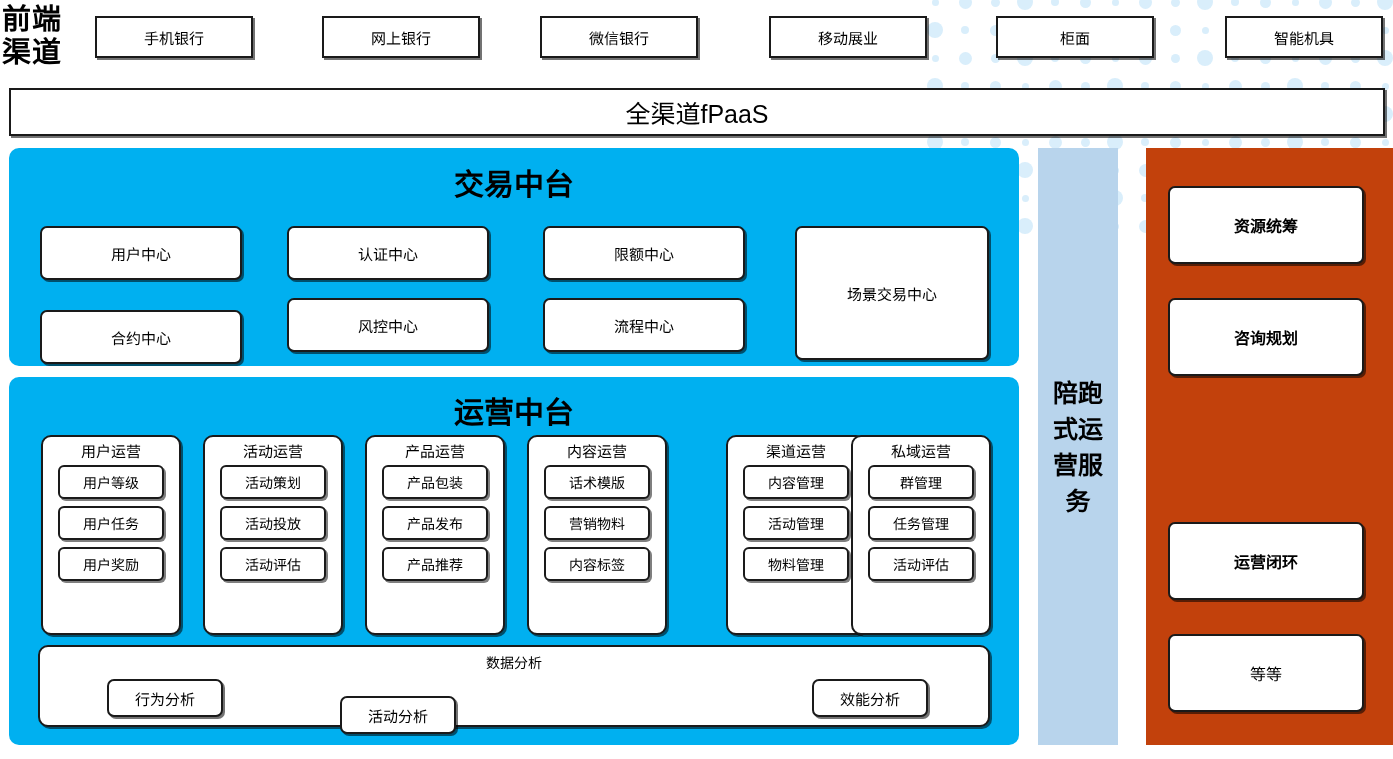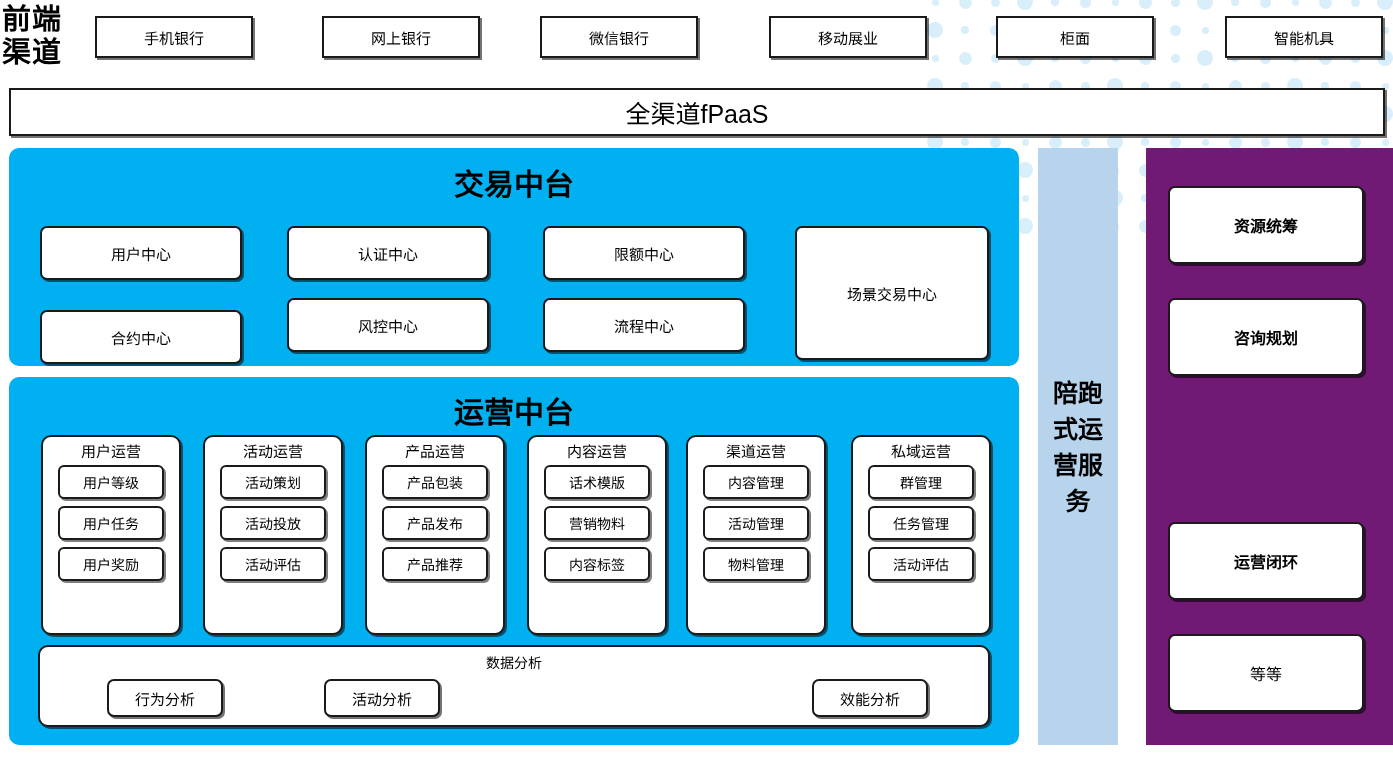--- a/index.html
+++ b/index.html
@@ -107,21 +107,21 @@
     background:#b8d4ec;z-index:2;
     display:flex;align-items:center;justify-content:center;
   }
   #service-column-label{
     width:62px;font-size:25px;font-weight:bold;line-height:36px;
     text-align:center;letter-spacing:0px;
   }
 
   #capability-column{
     position:absolute;left:1146px;top:148px;width:247px;height:597px;
-    background:#701a75;z-index:2;
+    background:#c2410c;z-index:2;
   }
   .cap-box{
     position:absolute;left:22px;width:196px;height:78px;font-size:16px;
     font-weight:bold;
   }
   .cap-box.plain{font-weight:normal;}
 </style>
 </head>
 <body>
 
@@ -318,37 +318,37 @@
   <div class="ops-item">产品包装</div>
   <div class="ops-item">产品发布</div>
   <div class="ops-item">产品推荐</div>
 </div>
 <div class="ops-col" style="left:527px;">
   <div class="ops-col-title">内容运营</div>
   <div class="ops-item">话术模版</div>
   <div class="ops-item">营销物料</div>
   <div class="ops-item">内容标签</div>
 </div>
-<div class="ops-col" style="left:686px;">
+<div class="ops-col" style="left:726px;">
   <div class="ops-col-title">渠道运营</div>
   <div class="ops-item">内容管理</div>
   <div class="ops-item">活动管理</div>
   <div class="ops-item">物料管理</div>
 </div>
 <div class="ops-col" style="left:851px;">
   <div class="ops-col-title">私域运营</div>
   <div class="ops-item">群管理</div>
   <div class="ops-item">任务管理</div>
   <div class="ops-item">活动评估</div>
 </div>
 
 <div id="analytics-box">
   <div id="analytics-title">数据分析</div>
   <div class="wbox rbox analytics-item" style="left:67px;">行为分析</div>
-  <div class="wbox rbox analytics-item" style="left:284px;">活动分析</div>
+  <div class="wbox rbox analytics-item" style="left:300px;margin-top:17px;">活动分析</div>
   <div class="wbox rbox analytics-item" style="left:772px;">效能分析</div>
 </div>
 
 <div id="service-column">
   <div id="service-column-label">陪跑式运营服务</div>
 </div>
 
 <div id="capability-column">
   <div class="wbox rbox cap-box" style="top:38px;">资源统筹</div>
   <div class="wbox rbox cap-box" style="top:150px;">咨询规划</div>

